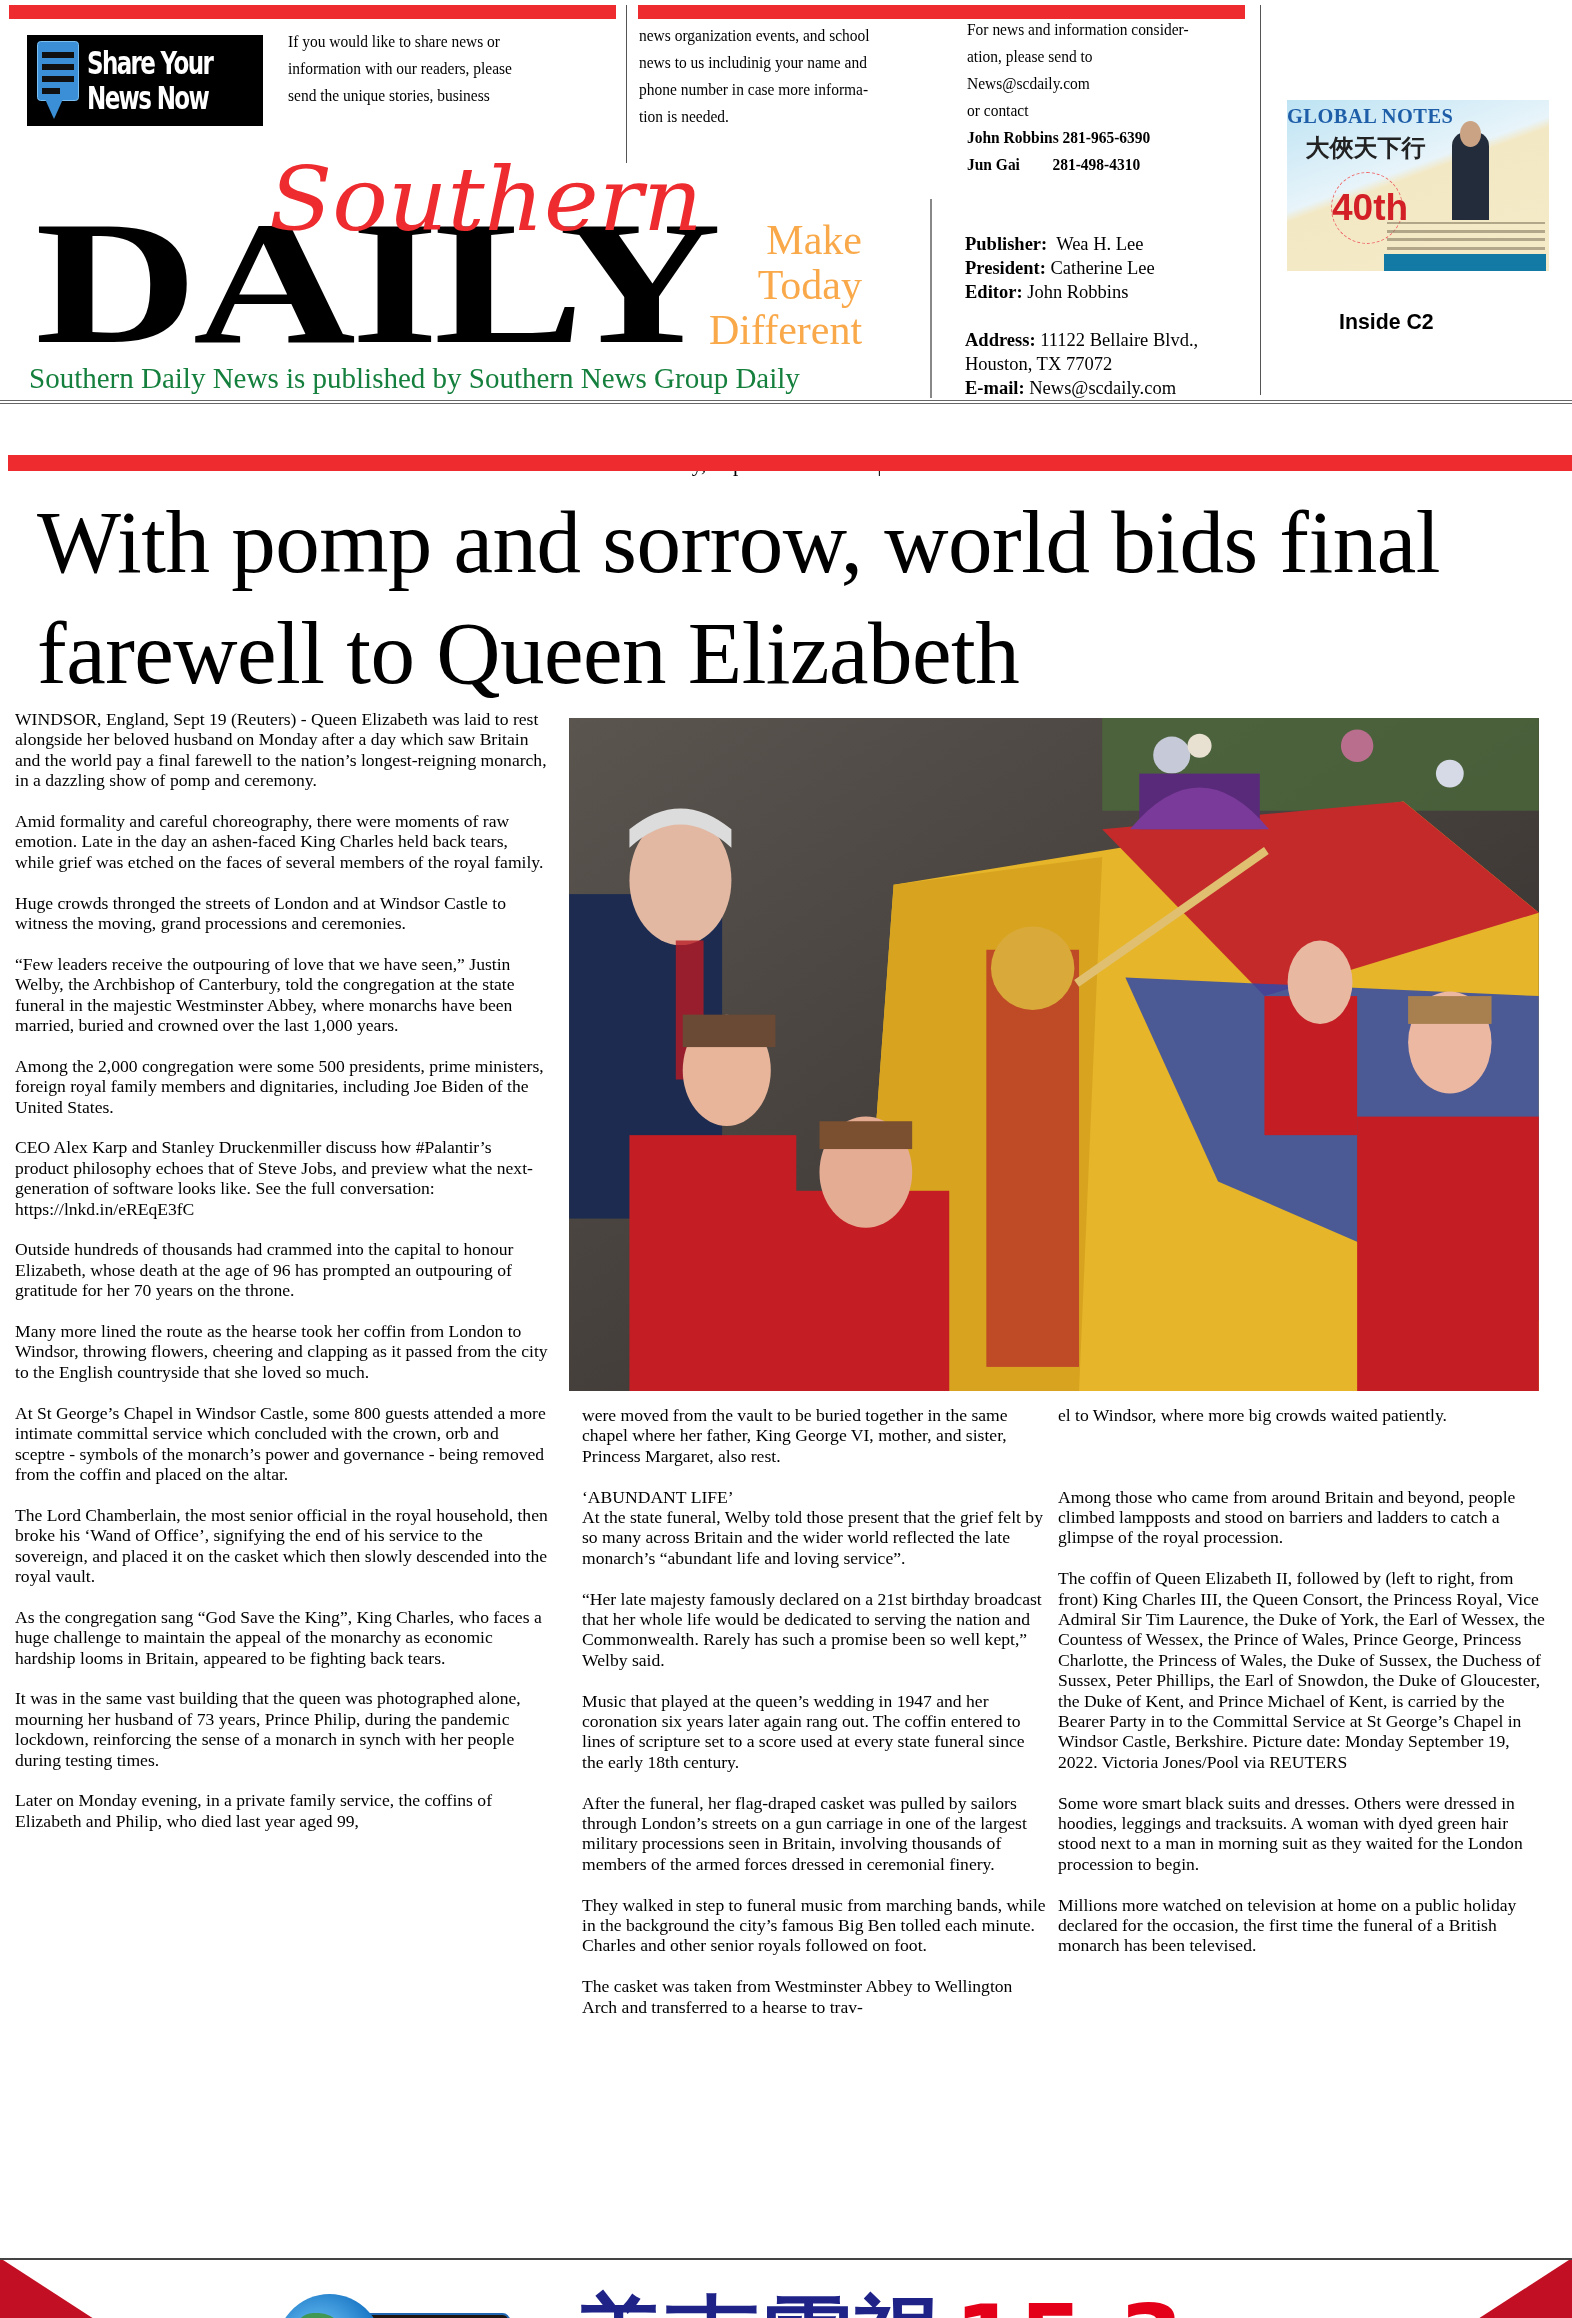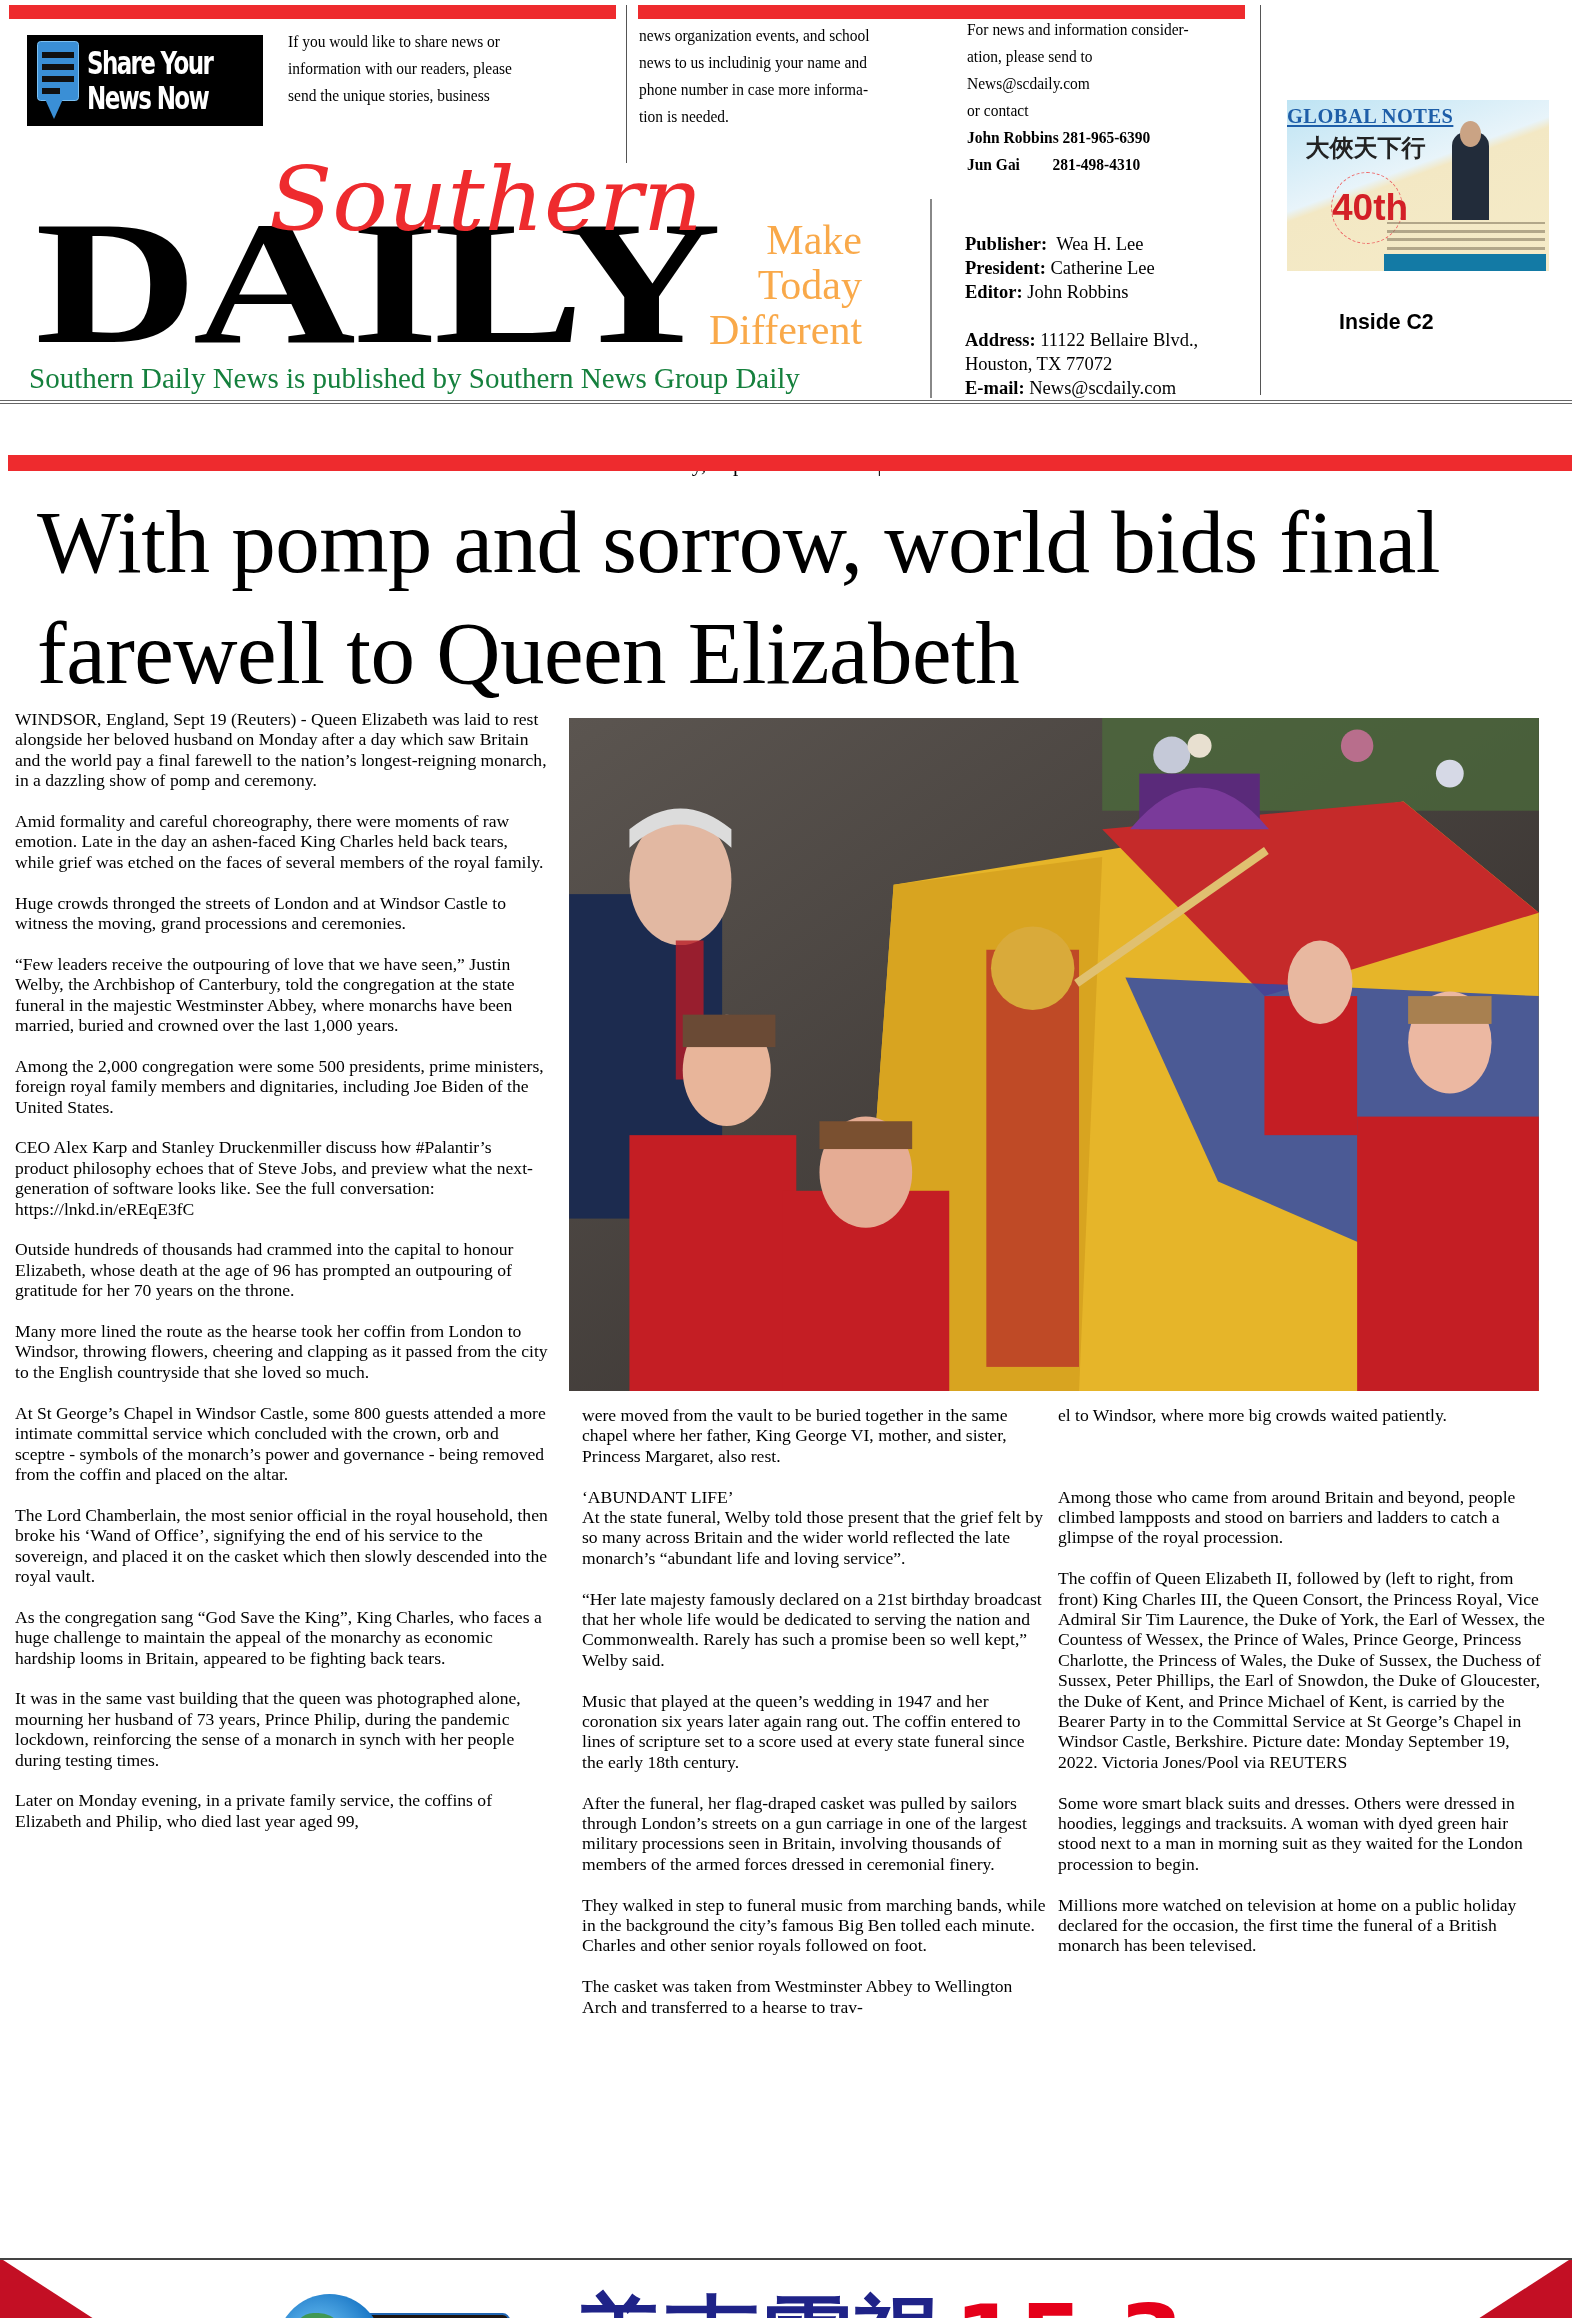--- a/index.html
+++ b/index.html
@@ -21,21 +21,21 @@
 
   #masthead-southern { left:269px; top:153px; font-family:"DejaVu Serif", serif; font-style:italic; color:#ee2b2e; font-size:88px; line-height:93px; transform:scaleX(1.05); transform-origin:left top; }
   #masthead-daily { left:35px; top:195px; font-family:"Liberation Serif", serif; font-weight:bold; color:#000; font-size:176px; line-height:176px; letter-spacing:-3.7px; transform:scaleX(1.28); transform-origin:left top; }
   #slogan { left:709px; top:218px; color:#f9a94a; font-family:"Liberation Serif", serif; font-size:42px; line-height:45px; text-align:right; width:153px; }
   #pub-line { left:29px; top:362px; color:#15803d; font-family:"Liberation Serif", serif; font-size:29px; line-height:32px; white-space:nowrap; }
 
   #staff { left:965px; top:232px; font-size:18.5px; line-height:24px; }
   #staff .sp { height:24px; }
 
   #global-notes { left:1287px; top:100px; width:262px; height:171px; overflow:hidden; background:linear-gradient(160deg,#bde3f3 0%,#e8f4fa 42%,#f3e8c4 46%,#f5ebc8 100%); }
-  #global-notes .gn-title { position:absolute; left:0; top:4.6px; font-family:"Liberation Serif", serif; font-weight:bold; color:#1e5ea8; font-size:20.4px; letter-spacing:0.5px;text-decoration:underline; }
+  #global-notes .gn-title { position:absolute; left:0; top:4.6px; font-family:"Liberation Serif", serif; font-weight:bold; color:#1e5ea8; font-size:20.4px; letter-spacing:0.5px; }
   #global-notes .gn-cn { position:absolute; left:18.5px; top:32px; font-family:"DejaVu Sans", sans-serif; font-weight:bold; font-size:24px; color:#222; }
   #global-notes .gn-40 { position:absolute; left:16px; top:72px; width:70px; height:70px; border-radius:50%; border:1.9px dashed #e66; color:#d31f26; font-size:37px; font-weight:bold; text-align:center; line-height:70px; font-family:"Liberation Sans", sans-serif;margin-left:28px; }
   #global-notes .gn-man { position:absolute; left:165px; top:32px; width:37px; height:88px; background:#222c3a; border-radius:14px 14px 0 0; }
   #global-notes .gn-head { position:absolute; left:173px; top:21px; width:21.3px; height:26px; background:#caa384; border-radius:50%; }
   #global-notes .gn-bar { position:absolute; left:97px; bottom:0; width:162px; height:16.7px; background:#137aa5; }
   #global-notes .gn-lines { position:absolute; left:100px; top:116px; width:158px; }
   #global-notes .gn-lines div { height:2.8px; background:#857960; margin:5.6px 0; opacity:0.6; }
   #inside-c2 { left:1339px; top:310px; color:#000000; font-family:Liberation Sans, sans-serif; font-weight:bold; font-size:21.3px; }
 
   #date-line { left:631px; top:415px; font-size:21.3px; line-height:27px;margin-top:36px; }

